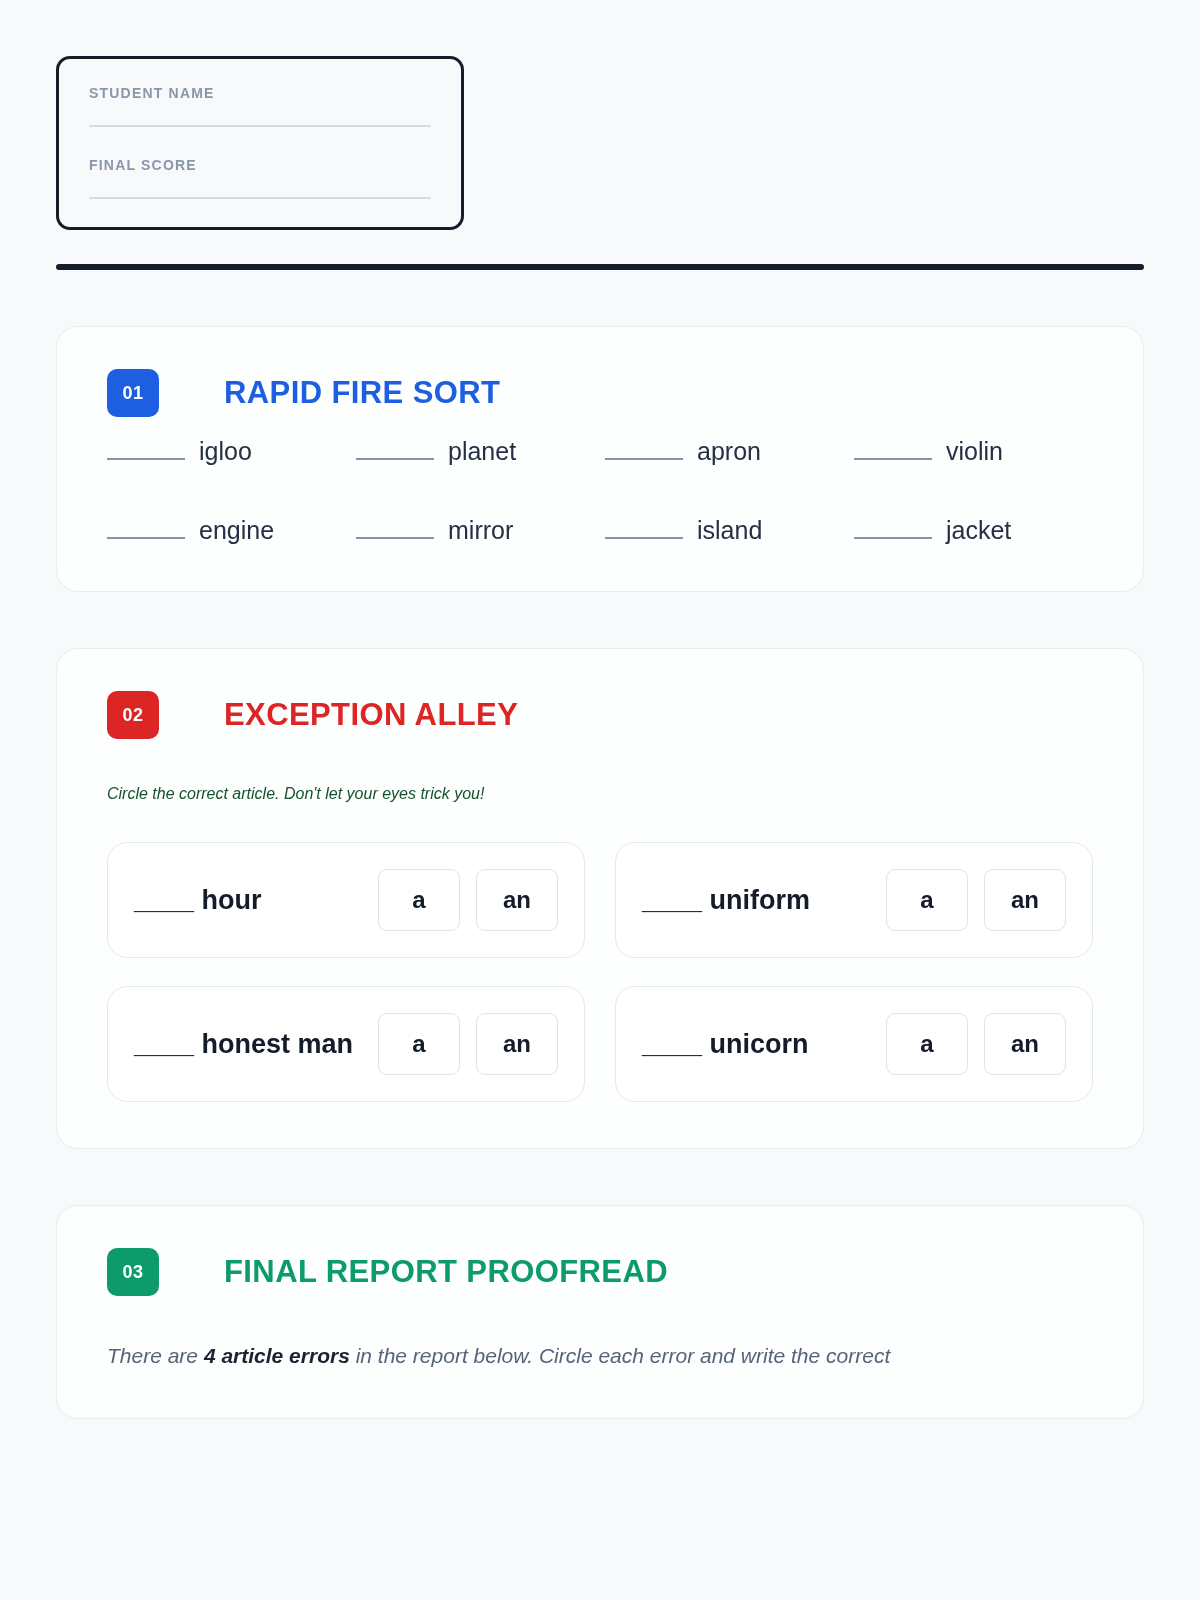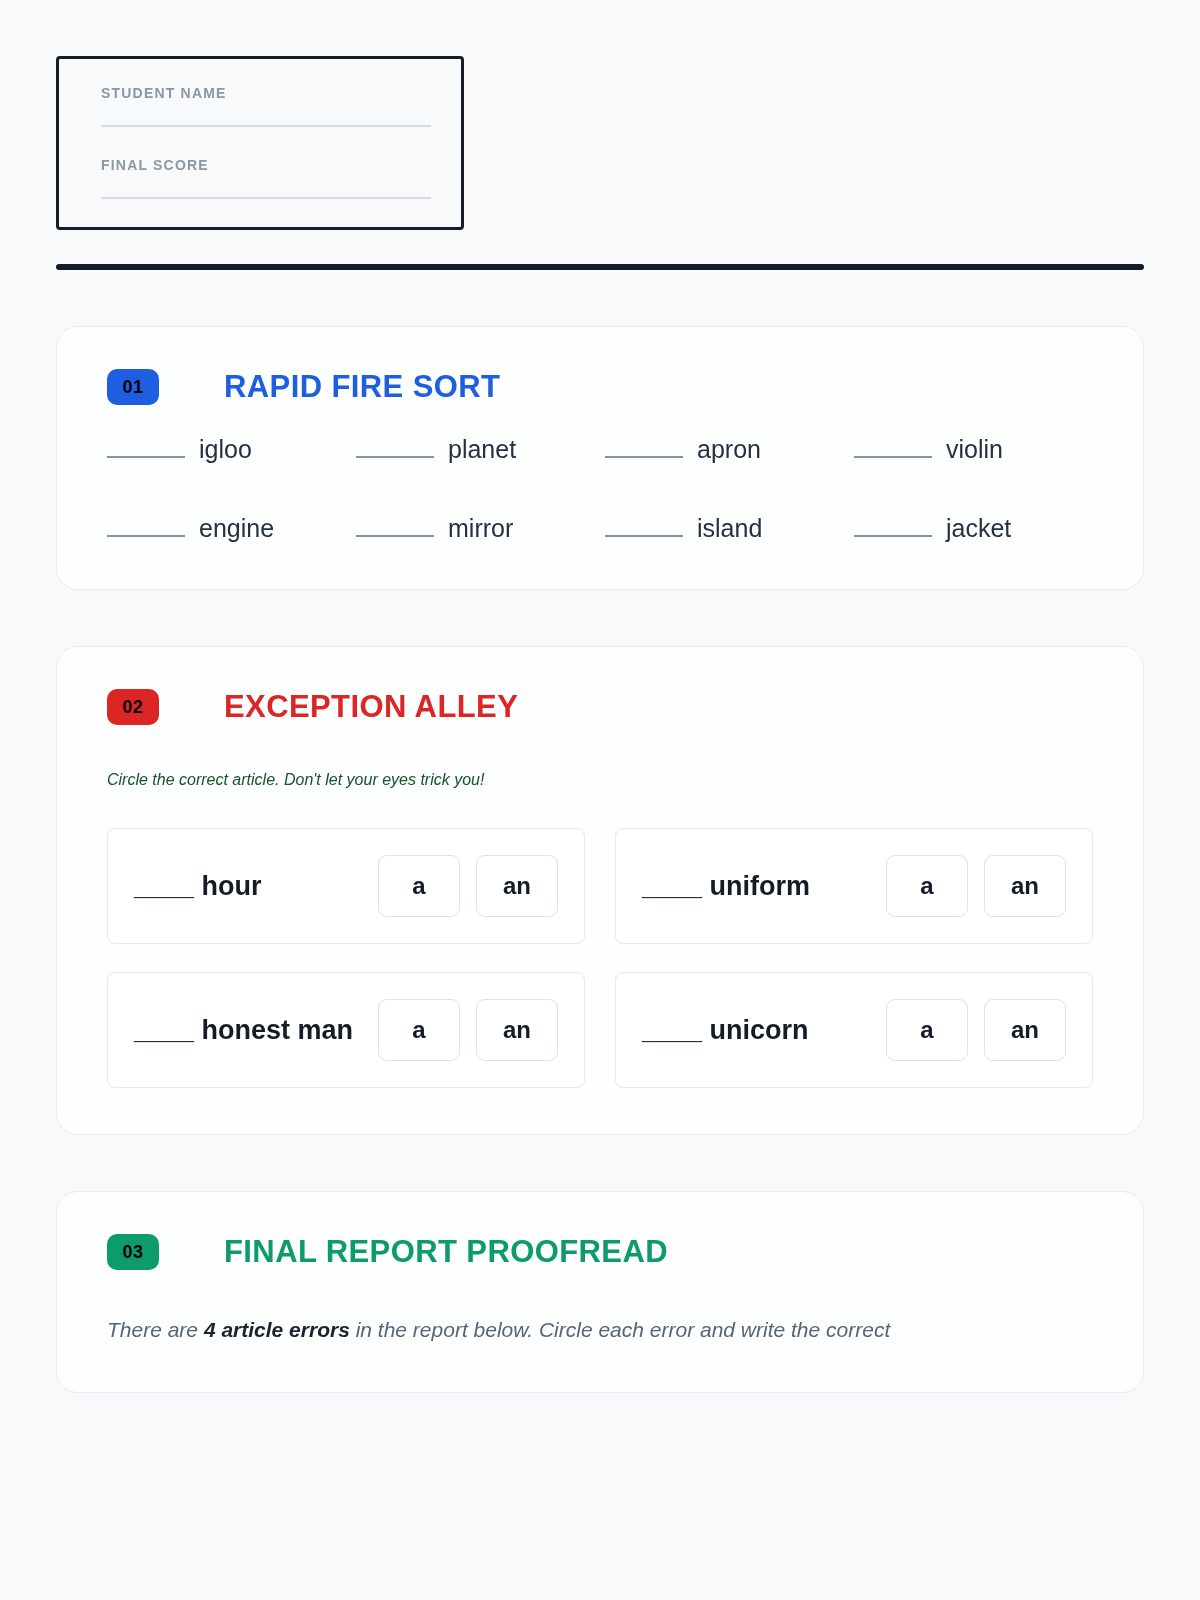--- a/index.html
+++ b/index.html
@@ -40,22 +40,22 @@
   .doc-subtitle {
     margin-top: 14px;
     font-size: 23px;
     font-weight: bold;
     letter-spacing: 2.2px;
     color: #5c6b7e;
   }
   .score-box {
     width: 408px;
     border: 3px solid #151d2b;
-    border-radius: 4px;
-    padding: 26px 30px 24px 42px;
+    border-radius: 14px;
+    padding: 26px 30px 24px 30px;
     background: #f7f9fb;
   }
   .score-label {
     font-size: 14px;
     font-weight: bold;
     letter-spacing: 1.2px;
     color: #8a97a8;
   }
   .score-rule {
     height: 2px;
@@ -79,23 +79,23 @@
     border-radius: 22px;
     padding: 42px 50px 46px 50px;
   }
   .card-head {
     display: flex;
     align-items: center;
     gap: 22px;
   }
   .badge {
     width: 52px;
-    height: 36px;
+    height: 48px;
     border-radius: 10px;
-    color: #000000;
+    color: #ffffff;
     font-size: 18px;
     font-weight: bold;
     display: flex;
     align-items: center;
     justify-content: center;
     letter-spacing: 0.5px;
   }
   .badge-1 { background: #1d5fe0; }
   .badge-2 { background: #dc2626; }
   .badge-3 { background: #0d9b6c; }
@@ -113,21 +113,21 @@
   .card-instr {
     margin-top: 43px;
     font-size: 16px;
     font-style: italic;
     color: #14532d;
     line-height: 1.5;
   }
 
   
   .word-grid {
-    margin-top: 30px;
+    margin-top: 20px;
     display: grid;
     grid-template-columns: repeat(4, 1fr);
     row-gap: 50px;
     column-gap: 10px;
   }
   .word-item {
     display: flex;
     align-items: baseline;
     gap: 14px;
   }
@@ -144,21 +144,21 @@
 
   
   .ex-grid {
     margin-top: 36px;
     display: grid;
     grid-template-columns: repeat(2, 1fr);
     gap: 28px 30px;
   }
   .ex-box {
     border: 1px solid #e3e9ef;
-    border-radius: 8px;
+    border-radius: 20px;
     padding: 24px 26px;
     display: flex;
     align-items: center;
     justify-content: space-between;
     gap: 16px;
     min-height: 116px;
     background: #fff;
   }
   .ex-phrase {
     font-size: 27px;

